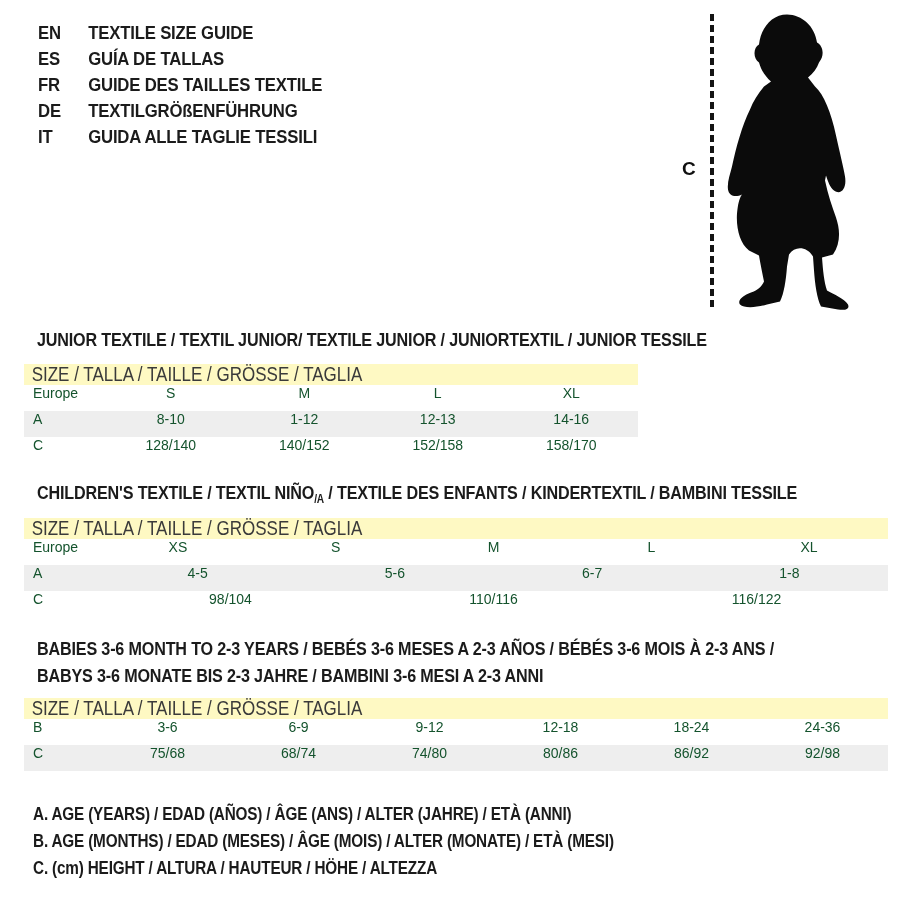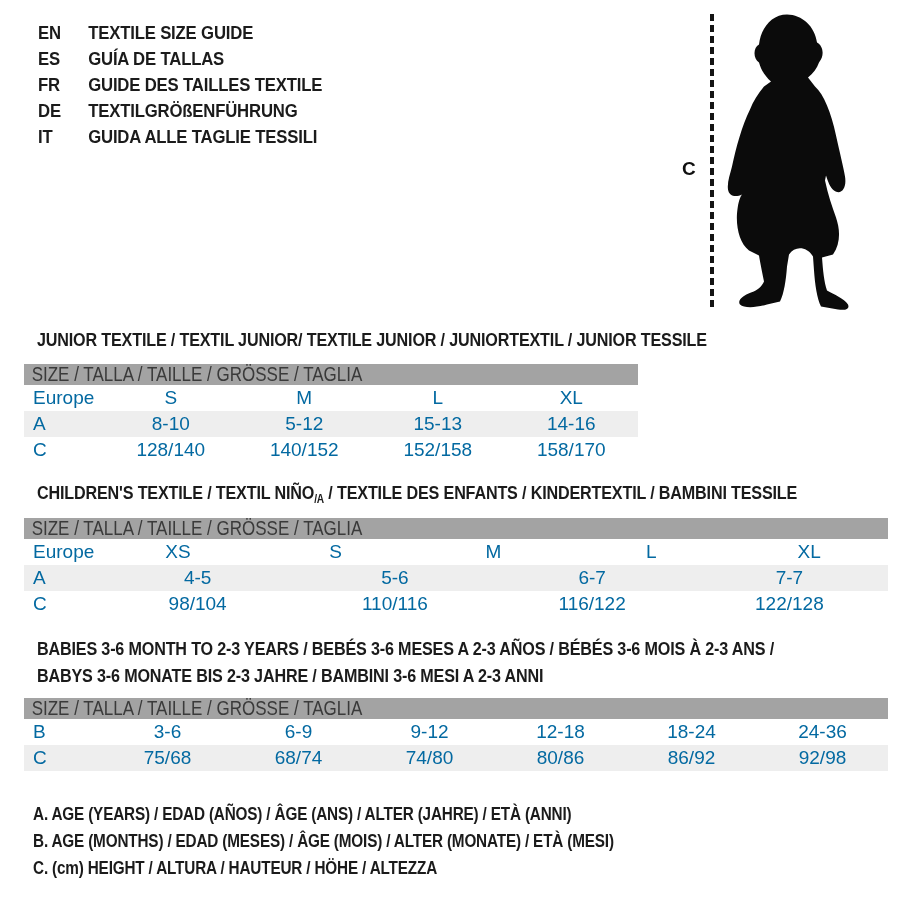--- a/index.html
+++ b/index.html
@@ -28,24 +28,24 @@
   .title1{left:37px;top:326px;}
   .title2{left:37px;top:479px;}
   .title3{left:37px;top:635px;}
   .sub{font-size:12px;vertical-align:-4px;}
 
   
   .size-table{position:absolute;left:24px;}
   .t1{top:364px;width:614px;}
   .t2{top:518px;width:864px;}
   .t3{top:698px;width:864px;}
-  .size-band{height:21px;background:#a3a3a3;display:flex;align-items:center;overflow:hidden;}
+  .size-band{height:21px;background:#fef9c3;display:flex;align-items:center;overflow:hidden;}
   .size-band .band-text{font-size:20px;color:#3a3a3a;padding-left:9px;
     transform:scaleX(0.85);transform-origin:left center;white-space:nowrap;}
-  .trow{display:flex;height:26px;align-items:center;font-size:19px;color:#0369a1;}
+  .trow{display:flex;height:26px;font-size:14px;color:#14532d;}
   .trow.shaded{background:#eeeeee;}
   .tlabel{padding-left:9px;box-sizing:border-box;}
   .t1 .tlabel{width:80px;flex:0 0 80px;}
   .t2 .tlabel{width:75px;flex:0 0 75px;}
   .t3 .tlabel{width:78px;flex:0 0 78px;}
   .tcell{flex:1;text-align:center;}
 
   
   .footnotes{left:33px;top:801px;}
   .fnote{font-weight:700;font-size:18px;line-height:27px;color:#1b1b1b;
@@ -99,22 +99,22 @@
   <div class="trow">
     <span class="tlabel">Europe</span>
     <span class="tcell">S</span>
     <span class="tcell">M</span>
     <span class="tcell">L</span>
     <span class="tcell">XL</span>
   </div>
   <div class="trow shaded">
     <span class="tlabel">A</span>
     <span class="tcell">8-10</span>
-    <span class="tcell">5-12</span>
-    <span class="tcell">15-13</span>
+    <span class="tcell">1-12</span>
+    <span class="tcell">12-13</span>
     <span class="tcell">14-16</span>
   </div>
   <div class="trow">
     <span class="tlabel">C</span>
     <span class="tcell">128/140</span>
     <span class="tcell">140/152</span>
     <span class="tcell">152/158</span>
     <span class="tcell">158/170</span>
   </div>
 </div>
@@ -132,28 +132,27 @@
     <span class="tcell">S</span>
     <span class="tcell">M</span>
     <span class="tcell">L</span>
     <span class="tcell">XL</span>
   </div>
   <div class="trow shaded">
     <span class="tlabel">A</span>
     <span class="tcell">4-5</span>
     <span class="tcell">5-6</span>
     <span class="tcell">6-7</span>
-    <span class="tcell">7-7</span>
+    <span class="tcell">1-8</span>
   </div>
   <div class="trow">
     <span class="tlabel">C</span>
     <span class="tcell">98/104</span>
     <span class="tcell">110/116</span>
     <span class="tcell">116/122</span>
-    <span class="tcell">122/128</span>
   </div>
 </div>
 
 <div class="abs sec-title title3">
   <div>BABIES 3-6 MONTH TO 2-3 YEARS / BEBÉS 3-6 MESES A 2-3 AÑOS / BÉBÉS 3-6 MOIS À 2-3 ANS /</div>
   <div>BABYS 3-6 MONATE BIS 2-3 JAHRE / BAMBINI 3-6 MESI A 2-3 ANNI</div>
 </div>
 <div class="size-table t3">
   <div class="size-band">
     <span class="band-text">SIZE / TALLA / TAILLE / GRÖSSE / TAGLIA</span>

